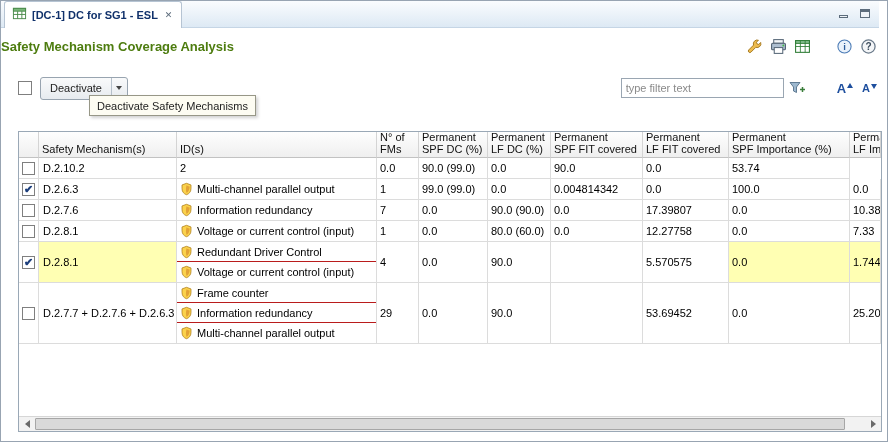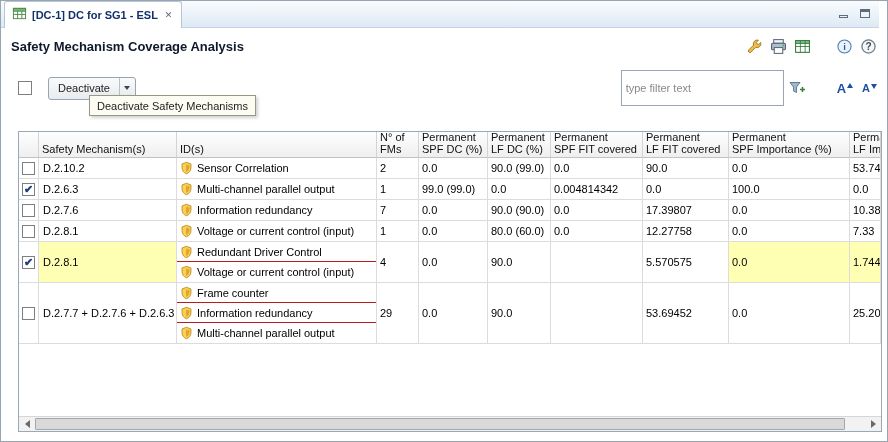--- a/index.html
+++ b/index.html
@@ -15,37 +15,37 @@
   .tab-label { font-size:11px; font-weight:bold; color:#10316b; white-space:nowrap; }
   .tab-close { width:11px; height:11px; display:flex; align-items:center; justify-content:center; color:#5a6a7a; font-size:9px; }
   .tab-close::before { content:"✕"; }
   .win-btns { margin-left:auto; display:flex; gap:8px; padding:5px 8px 0 0; }
   .winbtn { width:13px; height:12px; display:flex; align-items:flex-end; justify-content:center; cursor:default; }
   .winbtn .bar { display:block; width:9px; height:3px; border:1px solid #5c6c7c; background:#eef3f8; }
   .winbtn .box { display:block; width:10px; height:9px; border:1px solid #5c6c7c; border-top:3px solid #5c6c7c; background:#eef3f8; }
 
   
   .titlebar { position:absolute; top:27px; left:0; right:0; height:36px; background:#ffffff; display:flex; align-items:center; }
-  .view-title { margin-left:10px; font-size:13px; font-weight:bold; color:#0f172a; }
+  .view-title { font-size:13px; font-weight:bold; color:#4d7c0f; }
   .title-icons { margin-left:auto; margin-right:10px; display:flex; align-items:center; gap:6px; }
   .ticon { width:18px; height:18px; display:flex; align-items:center; justify-content:center; }
   .ticon.gap { margin-left:18px; }
 
   
   .toolbar { position:absolute; top:72px; left:17px; right:10px; height:30px; display:flex; align-items:center; }
   .cbox { width:13px; height:13px; border:1px solid #7f7f7f; background:#fff; display:flex; align-items:center; justify-content:center; flex:0 0 auto; }
   .cbox.big { width:14px; height:14px; }
   .cbox.checked::after { content:"✔"; font-size:11px; font-weight:bold; color:#1c3e7c; line-height:1; }
-  .deact-btn { margin-left:16px; height:23px; display:flex; align-items:center; border:1px solid #98a4b0; border-radius:3px;
+  .deact-btn { margin-left:8px; height:23px; display:flex; align-items:center; border:1px solid #98a4b0; border-radius:3px;
                background:linear-gradient(#f9fafb,#e7ebef); font-size:11px; color:#222; }
   .deact-btn .lbl { padding:0 9px; }
   .deact-btn .sep { width:1px; height:100%; background:#b6c0ca; }
   .deact-btn .arr { width:15px; display:flex; align-items:center; justify-content:center; }
   .deact-btn .arr::before { content:""; border-left:3.5px solid transparent; border-right:3.5px solid transparent; border-top:4px solid #444; }
-  .filter-input { width:163px; height:36px; border:1px solid #9aa6b2; font-size:11px; padding:0 4px; font-family:"Liberation Sans",sans-serif; color:#333; }
+  .filter-input { width:163px; height:20px; border:1px solid #9aa6b2; font-size:11px; padding:0 4px; font-family:"Liberation Sans",sans-serif; color:#333; }
   .filter-input::placeholder { color:#8a8a8a; }
   .right-group { margin-left:auto; display:flex; align-items:center; }
   .funnel { margin-left:4px; width:19px; height:17px; display:flex; align-items:center; justify-content:center; }
   .fsz { position:relative; font-weight:bold; color:#1e4f9e; display:flex; align-items:flex-start; }
   .fsz.up { margin-left:30px; font-size:13px; }
   .fsz.down { margin-left:9px; font-size:11px; }
   .fsz .tri { display:inline-block; margin-left:1px; margin-top:2px; }
   .fsz.up .tri { border-left:3.5px solid transparent; border-right:3.5px solid transparent; border-bottom:5px solid #1e4f9e; }
   .fsz.down .tri { border-left:3.5px solid transparent; border-right:3.5px solid transparent; border-top:5px solid #1e4f9e; }
 
@@ -207,31 +207,20 @@
           <span>Permanent</span>
           <span>LF Importance (%)</span>
         </div>
       </div>
     <div id="tbody">
         <div class="trow grid-row">
           <div class="cell cb-cell">
             <div class="cbox"></div>
           </div>
           <div class="cell id-cell">D.2.10.2</div>
-          <div class="cell mech-cell">
-            <div class="mech">
-              <span class="shield">
-                <svg width="13" height="14" viewBox="0 0 16 16">
-                  <path d="M8 1 L13.5 3 V7.5 C13.5 11.6 11 14.1 8 15 C5 14.1 2.5 11.6 2.5 7.5 V3 Z" fill="#fbd24c" stroke="#b2821f" stroke-width="1"></path>
-                  <path d="M8.2 3.2 C9.2 4.6 10.6 5.1 11.9 4.9 C11.8 8.6 10.4 11.6 8.1 12.9 C7.2 10.6 6.9 6.8 8.2 3.2 Z" fill="#e2a236"></path>
-                </svg>
-              </span>
-              <span>Sensor Correlation</span>
-            </div>
-          </div>
           <div class="cell val-cell">2</div>
           <div class="cell val-cell">0.0</div>
           <div class="cell val-cell">90.0 (99.0)</div>
           <div class="cell val-cell">0.0</div>
           <div class="cell val-cell">90.0</div>
           <div class="cell val-cell">0.0</div>
           <div class="cell val-cell">53.74</div>
         </div>
         <div class="trow grid-row">
           <div class="cell cb-cell">

